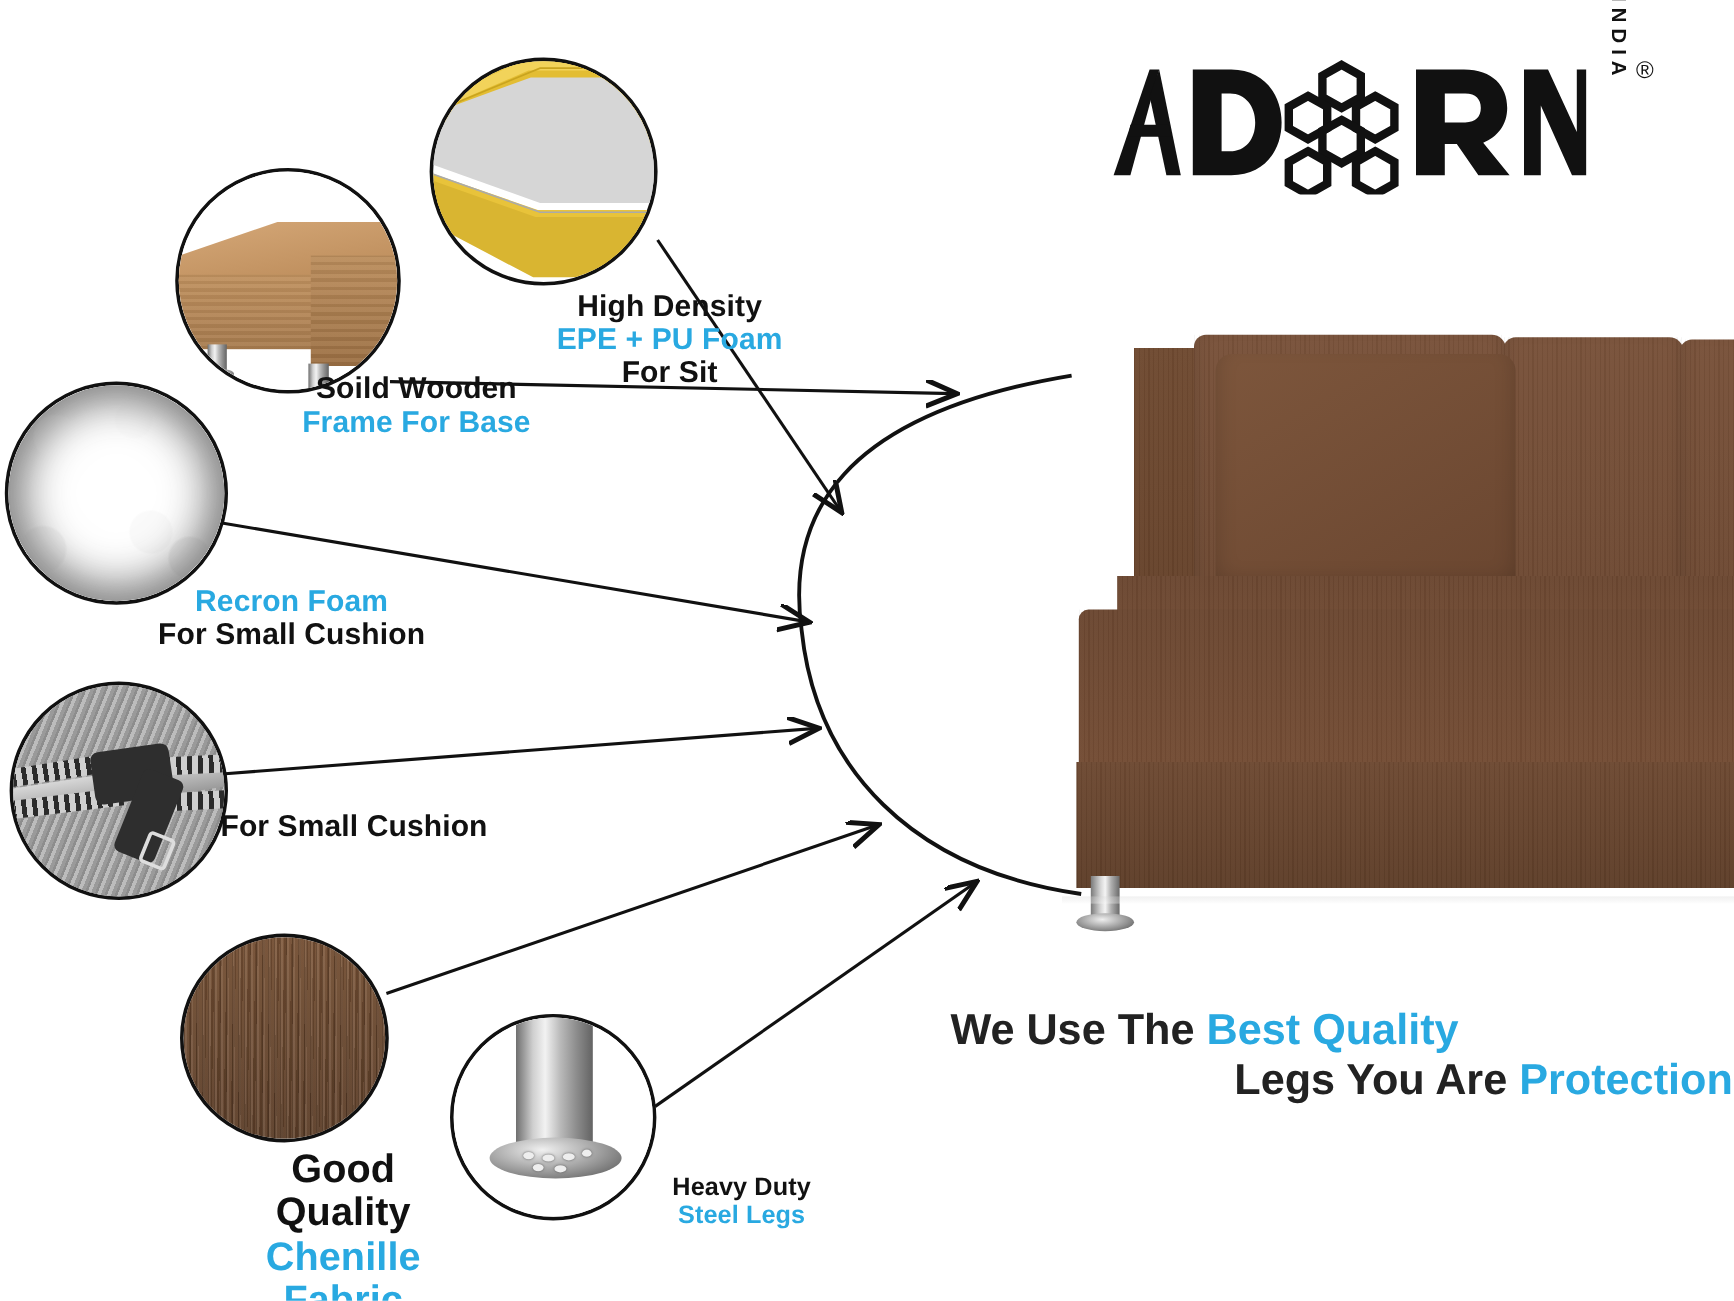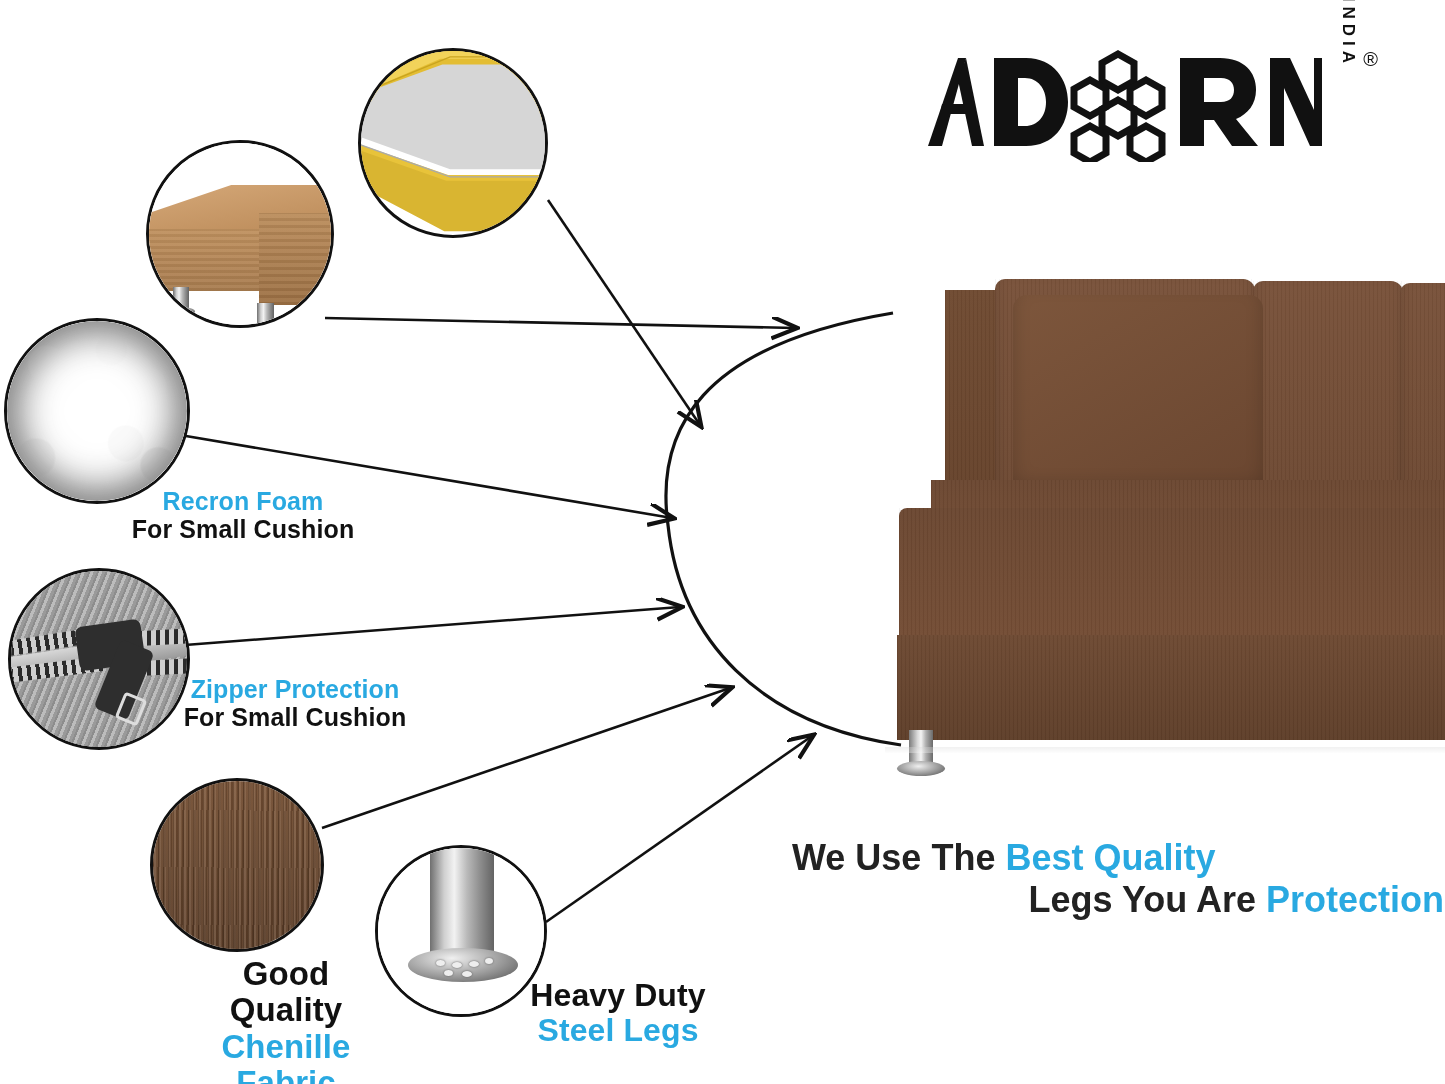--- a/index.html
+++ b/index.html
@@ -176,34 +176,43 @@
          background:linear-gradient(170deg,#d5a878,#b68553);"></div>
     <div class="wood-front" style="left:-6px;top:86px;width:118px;height:62px;
          background:repeating-linear-gradient(0deg,rgba(0,0,0,.05) 0 3px,rgba(255,255,255,.05) 3px 6px),linear-gradient(#c0915f,#a87c4f);"></div>
     <div class="wood-side" style="left:110px;top:70px;width:96px;height:92px;
          background:repeating-linear-gradient(0deg,rgba(0,0,0,.06) 0 3px,rgba(255,255,255,.05) 3px 7px),linear-gradient(#bb8d5c,#9c7044);"></div>
     <div class="leg-tube" style="left:24px;top:144px;width:16px;height:24px;"></div>
     <div class="leg-base" style="left:18px;top:164px;width:28px;height:9px;"></div>
     <div class="leg-tube" style="left:108px;top:160px;width:17px;height:28px;"></div>
     <div class="leg-base" style="left:101px;top:184px;width:31px;height:10px;"></div>
   </div>
+  <div class="lbl" style="left:232px;top:311px;width:230px;font-size:25px;">
+    <span class="bk">Soild Wooden</span>
+    <span class="hi">Frame For Base</span>
+  </div>
 
   <div class="circ" style="left:358px;top:48px;width:190px;height:190px;">
     <svg width="190" height="190" viewBox="0 0 190 190" class="foam-wrap">
       <polygon points="-10,30 78,-12 205,-12 205,42 92,42" fill="#e8c33a"></polygon>
       <polygon points="-10,40 80,-2 205,-2 205,52 94,52" fill="#f2d35a"></polygon>
       <polygon points="-10,48 82,8 205,8 205,72 96,72" fill="#e3bd33"></polygon>
       <polygon points="-20,52 84,14 205,14 205,122 92,122 -20,82" fill="#d6d6d6"></polygon>
       <polygon points="-20,92 90,132 205,132 205,98 92,98 -20,58" fill="#c9c9c9" opacity="0"></polygon>
       <polygon points="-20,90 90,128 205,128 205,178 88,178 -20,124" fill="#e8c33a"></polygon>
       <polygon points="-20,96 88,134 205,134 205,186 86,186 -20,130" fill="#d9b531"></polygon>
       <polyline points="-10,48 92,6 205,6" fill="none" stroke="#c9a41f" stroke-width="1.4"></polyline>
       <polyline points="-20,90 92,130 205,130" fill="none" stroke="#aaa" stroke-width="1.4"></polyline>
     </svg>
   </div>
+  <div class="lbl" style="left:448px;top:242px;width:220px;font-size:25px;">
+    <span class="bk">High Density</span>
+    <span class="hi">EPE + PU Foam</span>
+    <span class="bk">For Sit</span>
+  </div>
 
   <div class="circ" style="left:4px;top:318px;width:186px;height:186px;">
     <div class="fiber"></div>
     <div class="fiber-sh"></div>
   </div>
   <div class="lbl" style="left:118px;top:488px;width:250px;font-size:25px;">
     <span class="hi">Recron Foam</span>
     <span class="bk">For Small Cushion</span>
   </div>
 
@@ -212,21 +221,20 @@
     <div class="zip-tape" style="left:-20px;top:72px;width:220px;transform:rotate(-9deg);"></div>
     <div class="zip-teeth" style="left:-20px;top:64px;width:112px;transform:rotate(-9deg);"></div>
     <div class="zip-teeth" style="left:-20px;top:92px;width:112px;transform:rotate(-7deg);"></div>
     <div class="zip-teeth" style="left:118px;top:58px;width:100px;transform:rotate(-3deg);"></div>
     <div class="zip-teeth" style="left:118px;top:88px;width:100px;transform:rotate(-3deg);"></div>
     <div class="zip-slider" style="left:66px;top:52px;width:66px;height:44px;transform:rotate(-8deg);"></div>
     <div class="zip-pull" style="left:95px;top:72px;width:36px;height:74px;transform:rotate(22deg);"></div>
     <div style="position:absolute;left:108px;top:124px;width:18px;height:22px;border:3px solid #ddd;border-radius:4px;transform:rotate(22deg);"></div>
   </div>
   <div class="lbl" style="left:170px;top:676px;width:250px;font-size:25px;">
-    <span class="hi">Zipper Protection</span>
     <span class="bk">For Small Cushion</span>
   </div>
 
   <div class="circ" style="left:150px;top:778px;width:174px;height:174px;">
     <div class="fabric"></div>
   </div>
   <div class="lbl" style="left:186px;top:956px;width:200px;font-size:33px;">
     <span class="bk">Good Quality</span>
     <span class="hi">Chenille Fabric</span>
   </div>
@@ -235,21 +243,21 @@
     <div style="position:absolute;inset:0;background:#fff;"></div>
     <div class="leg-tube" style="left:52px;top:-4px;width:64px;height:118px;"></div>
     <div class="leg-base" style="left:30px;top:100px;width:110px;height:34px;"></div>
     <div class="leg-dot" style="left:58px;top:112px;width:9px;height:6px;"></div>
     <div class="leg-dot" style="left:74px;top:114px;width:10px;height:6px;"></div>
     <div class="leg-dot" style="left:91px;top:113px;width:10px;height:6px;"></div>
     <div class="leg-dot" style="left:107px;top:110px;width:8px;height:6px;"></div>
     <div class="leg-dot" style="left:66px;top:122px;width:9px;height:6px;"></div>
     <div class="leg-dot" style="left:84px;top:123px;width:10px;height:6px;"></div>
   </div>
-  <div class="lbl" style="left:528px;top:978px;width:180px;font-size:32px;">
+  <div class="lbl" style="left:528px;top:978px;width:180px;font-size:21px;">
     <span class="bk">Heavy Duty</span>
     <span class="hi">Steel Legs</span>
   </div>
 
   <div id="tagline">
     <span class="row row1">
       <span>We Use The </span><span class="hi">Best Quality</span>
     </span>
     <span class="row">
       <span>Legs You Are </span><span class="hi">Protection</span>

